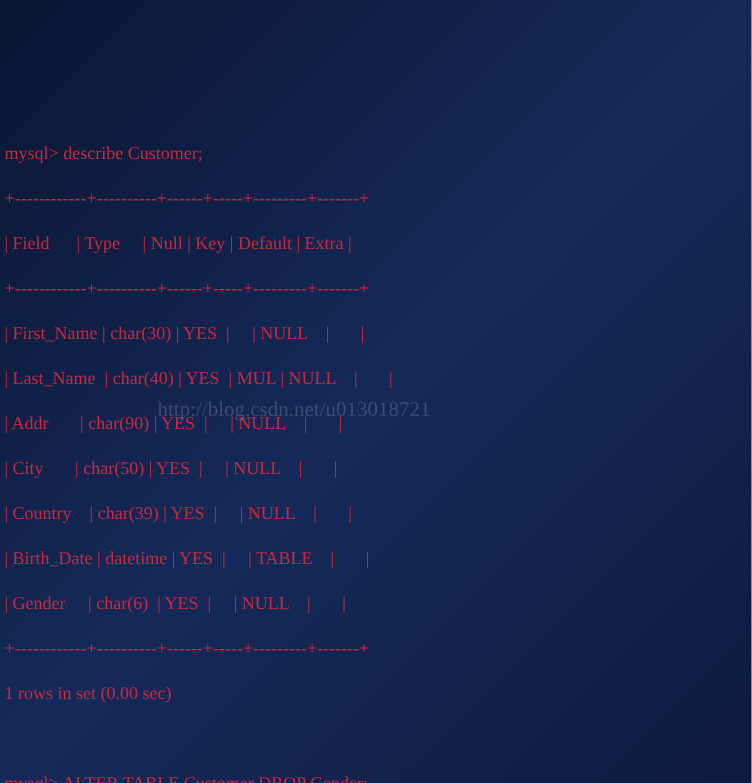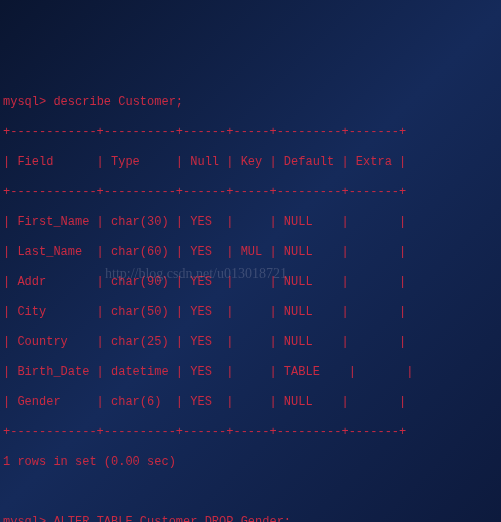--- a/index.html
+++ b/index.html
@@ -25,38 +25,39 @@
       top: 266px;
       left: 105px;
       color: rgba(180, 180, 200, 0.25);
       font-size: 14px;
       pointer-events: none;
       z-index: 10;
       font-family: Liberation Serif, serif;
     }
     .line {
       display: block;
+      font-family: Liberation Serif, serif;
     }
   </style>
 </head>
 <body>
 
 
 
 <div class="watermark">http://blog.csdn.net/u013018721</div>
 
 <span class="line"><span>mysql&gt;</span> <span>describe Customer;</span></span>
 <span class="line">+------------+----------+------+-----+---------+-------+</span>
 <span class="line">| Field      | Type     | Null | Key | Default | Extra |</span>
 <span class="line">+------------+----------+------+-----+---------+-------+</span>
 <span class="line">| First_Name | char(30) | YES  |     | NULL    |       |</span>
-<span class="line">| Last_Name  | char(60) | YES  | MUL | NULL    |       |</span>
+<span class="line">| Last_Name  | char(40) | YES  | MUL | NULL    |       |</span>
 <span class="line">| Addr       | char(90) | YES  |     | NULL    |       |</span>
 <span class="line">| City       | char(50) | YES  |     | NULL    |       |</span>
-<span class="line">| Country    | char(25) | YES  |     | NULL    |       |</span>
+<span class="line">| Country    | char(39) | YES  |     | NULL    |       |</span>
 <span class="line">| Birth_Date | datetime | YES  |     | TABLE    |       |</span>
 <span class="line">| Gender     | char(6)  | YES  |     | NULL    |       |</span>
 <span class="line">+------------+----------+------+-----+---------+-------+</span>
 <span class="line">1 rows in set (0.00 sec)</span>
 <span class="line"> </span>
 <span class="line"><span>mysql&gt;</span> <span>ALTER TABLE Customer DROP Gender;</span></span>
 
 
 
 

